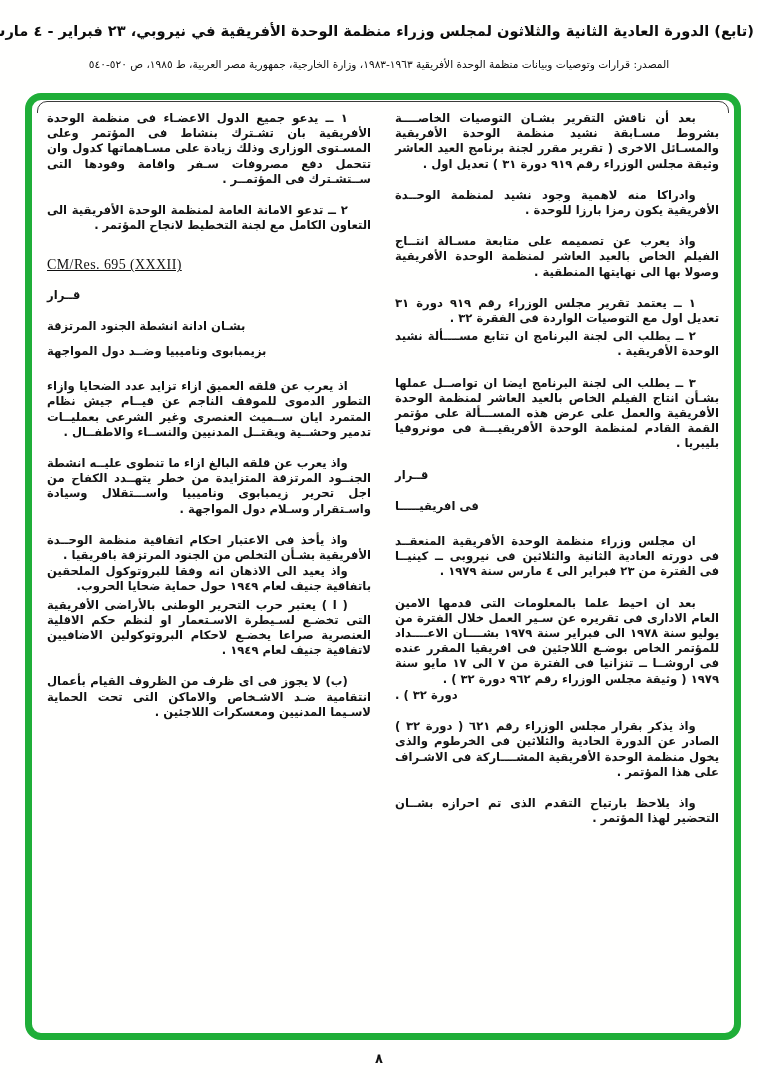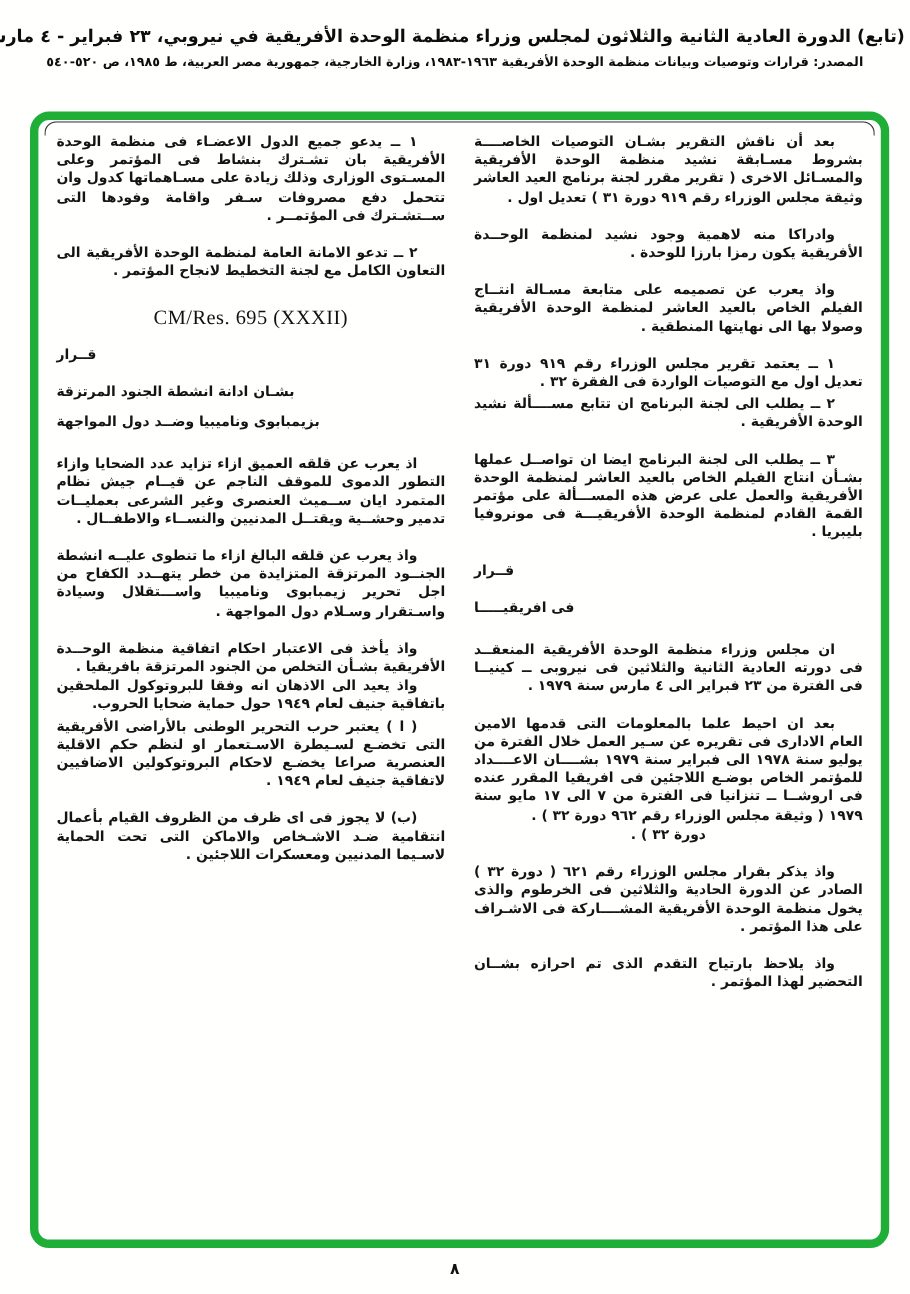--- a/index.html
+++ b/index.html
@@ -8,21 +8,21 @@
     background: #ffffff;
     font-family: "DejaVu Sans", sans-serif;
     overflow: hidden;
     position: relative;
   }
   .page { position: relative; width: 758px; height: 1078px; background: #fffffe; }
 
   
   .header { position: absolute; top: 22px; left: 4px; right: 4px; text-align: center; direction: rtl; color: #0d0d0d; }
   .header-line1 { font-size: 14.6px; font-weight: bold; white-space: nowrap; letter-spacing: 0; }
-  .header-line2 { font-size: 10.6px; font-weight: bold; margin-top: 7px; white-space: nowrap; }
+  .header-line2 { font-size: 10.6px; font-weight: normal; margin-top: 19px; white-space: nowrap; }
 
   
   .frame {
     position: absolute; left: 25px; top: 93px;
     width: 716px; height: 947px;
     border: 7px solid #1fae38;
     border-radius: 16px;
     box-sizing: border-box;
     background: #fffffe;
   }
@@ -43,30 +43,31 @@
     flex: 1 1 0; min-width: 0;
     direction: rtl;
     font-size: 11.6px; line-height: 15.2px;
     font-weight: bold; color: #141414;
     text-align: justify;
   }
   .para { margin: 0 0 16px; text-indent: 2em; }
   .para.tight { margin-bottom: 3px; }
   .para.nogap { margin-bottom: 1px; }
   .res-id {
-    direction: ltr; text-align: center; text-indent: 0;
+    direction: ltr; text-align: left; text-indent: 0;
     font-family: "Liberation Serif", serif; font-weight: 400;
-    font-size: 17px; letter-spacing: 0.4px; color: #111;
+    font-size: 14px; letter-spacing: 0.4px; color: #111;
     margin: 24px 0 15px;
+    text-decoration: underline;
   }
   .title { text-align: left; text-indent: 0; font-weight: bold; }
   .t-main { margin: 2px 0 16px; }
   .t-sub  { margin: 0 0 10px; }
   .t-sub2 { margin: 0 0 20px; }
-  .stray  { text-align: center; text-indent: 0; margin: 0 0 16px; }
+  .stray  { text-align: left; text-indent: 0; margin: 0 0 16px; }
 
   
   .page-number {
     position: absolute; bottom: 12px; left: 0; right: 0;
     text-align: center; font-size: 13px; font-weight: bold; color: #111;
   }
 </style>
 </head>
 <body>
 

